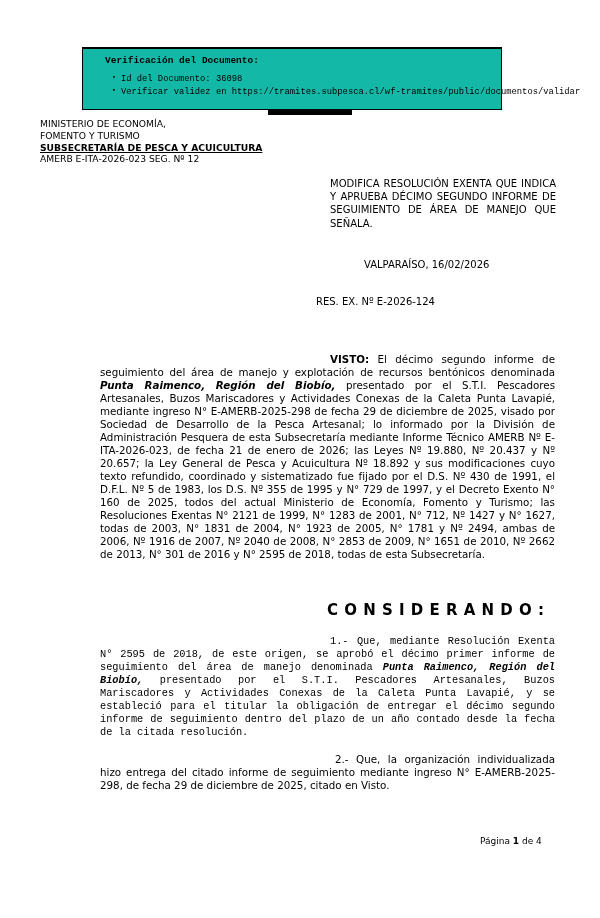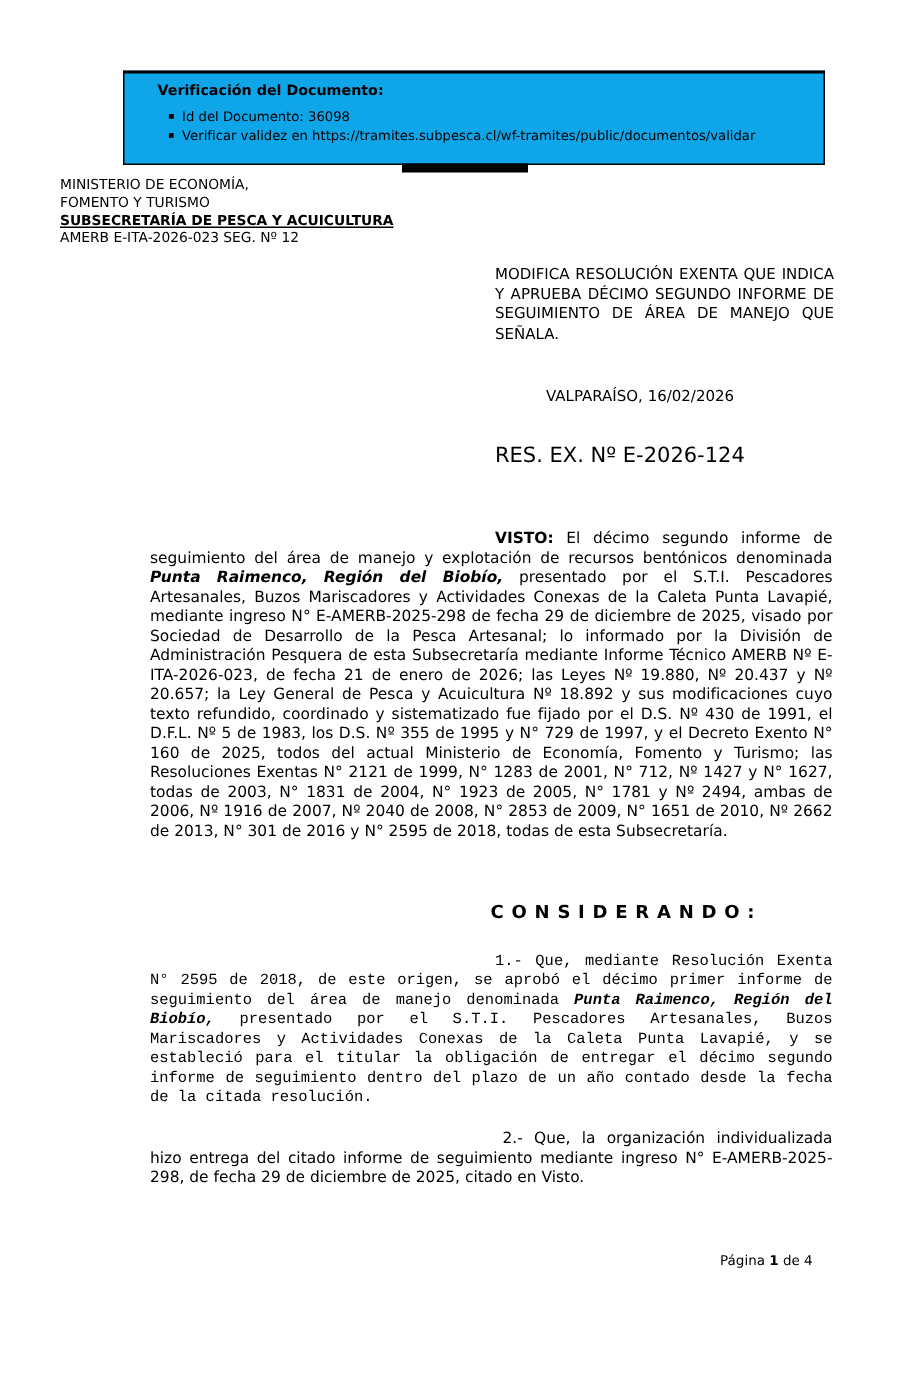--- a/index.html
+++ b/index.html
@@ -7,24 +7,25 @@
   .page{
     position:relative;
     width:600px;height:918px;
     background:#ffffff;
     font-family:"DejaVu Sans","Liberation Sans",sans-serif;
     color:#000;
     overflow:hidden;
   }
   
   .verify-box{
-    position:absolute;left:82px;top:47px;width:468px;height:63px;
+    position:absolute;left:82px;top:47px;width:420px;height:63px;
     border:1px solid #000;border-top-width:2px;
     box-sizing:border-box;
-    background:#0ea5e9;
+    background:#14b8a6;
+    font-family:Liberation Mono, monospace;
   }
   .verify-title{
     margin:6px 0 0 22px;
     font-size:9.5px;font-weight:bold;
   }
   .verify-list{
     margin:6px 0 0 0;padding:0 0 0 29px;list-style:none;
     font-size:8.8px;line-height:11px;
   }
   .verify-list li{white-space:nowrap;}
@@ -44,32 +45,32 @@
   .letterhead .bold-underline{font-weight:bold;text-decoration:underline;}
   
   .subject{
     position:absolute;left:330px;top:177px;width:226px;
     font-size:10px;line-height:13.2px;text-align:justify;
   }
   .place-date{
     position:absolute;left:330px;top:259px;font-size:10px;margin-left:34px;
   }
   .res-number{
-    position:absolute;left:330px;top:296px;font-size:14px;
+    position:absolute;left:316px;top:296px;font-size:10px;
   }
   
   .body-par{
     position:absolute;left:100px;width:455px;
     font-size:10.3px;line-height:13px;text-align:justify;
   }
   .visto{top:343px;text-indent:230px;}
   .area-name{font-weight:bold;font-style:italic;}
   .considerando-heading{
     position:absolute;left:327px;top:601px;
-    font-size:12px;font-weight:bold;letter-spacing:0.5px;
+    font-size:15px;font-weight:bold;letter-spacing:0.5px;
     white-space:nowrap;
   }
   .p1{top:625px;text-indent:230px;font-family:Liberation Mono, monospace;}
   .p2{top:743px;text-indent:235px;}
   
   .footer{
     position:absolute;left:480px;top:836px;font-size:9px;
   }
   b,strong{font-weight:bold;}
 </style>

